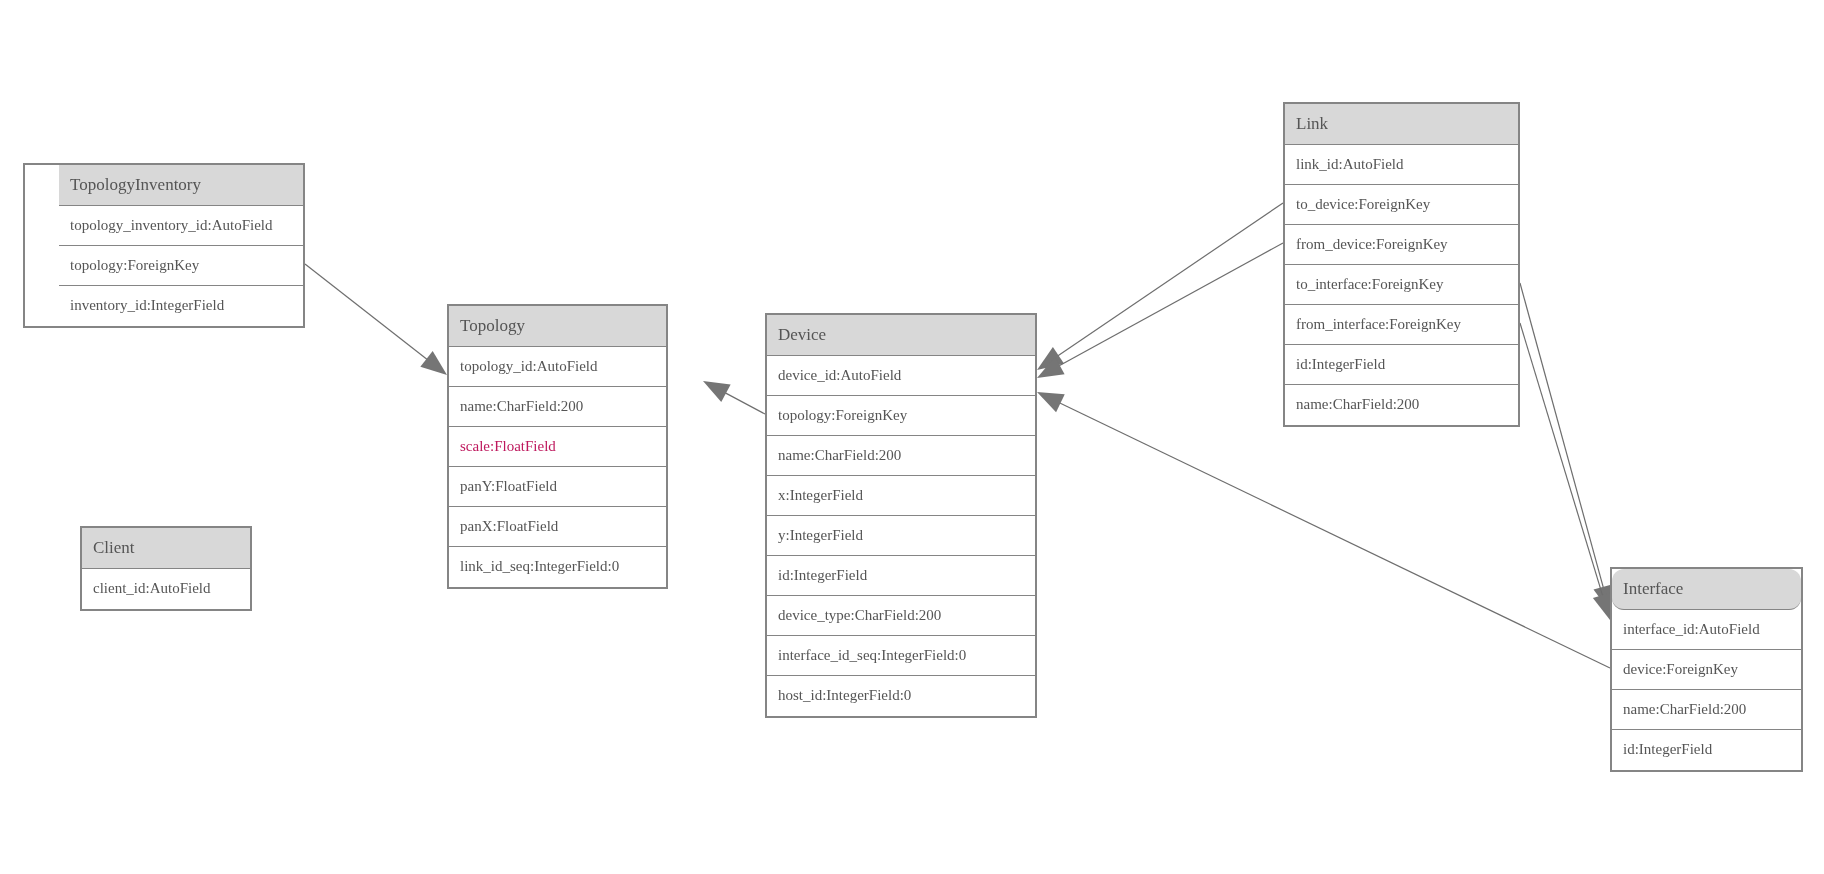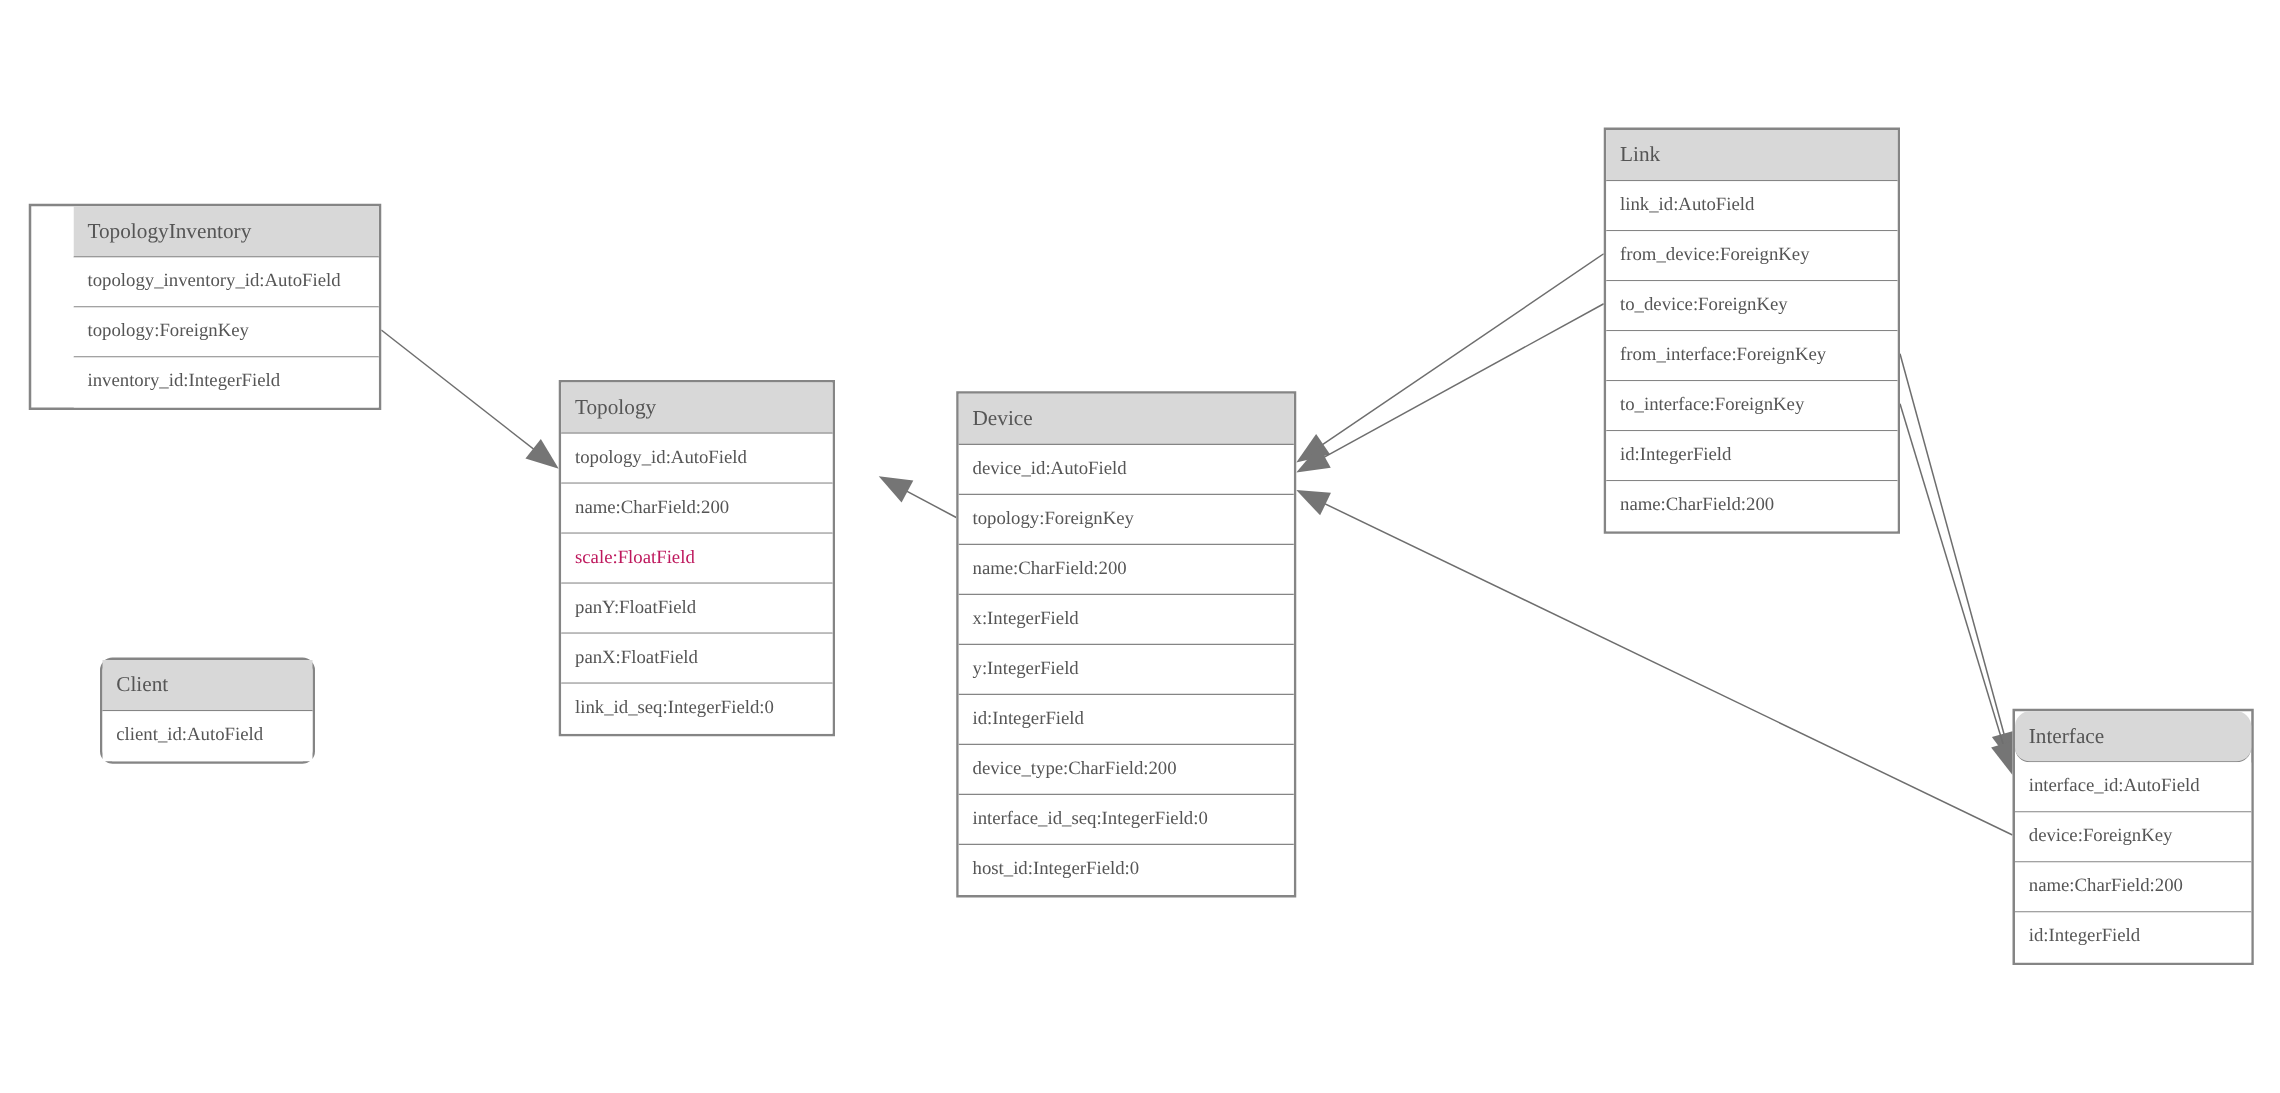--- a/index.html
+++ b/index.html
@@ -83,43 +83,43 @@
     </div>
     <div class="entity" style="left: 447px; top: 304px; width: 221px; border-color: rgb(133, 133, 133);">
       <div class="entity-header" style="background: rgb(216, 216, 216); color: rgb(85, 85, 85); border-bottom-color: rgb(133, 133, 133);">Topology</div>
       <div class="entity-field" style="color: rgb(85, 85, 85); border-bottom-color: rgb(133, 133, 133);">topology_id:AutoField</div>
       <div class="entity-field" style="color: rgb(85, 85, 85); border-bottom-color: rgb(133, 133, 133);">name:CharField:200</div>
       <div class="entity-field" style="color: #be185d; border-bottom-color: rgb(133, 133, 133);">scale:FloatField</div>
       <div class="entity-field" style="color: rgb(85, 85, 85); border-bottom-color: rgb(133, 133, 133);">panY:FloatField</div>
       <div class="entity-field" style="color: rgb(85, 85, 85); border-bottom-color: rgb(133, 133, 133);">panX:FloatField</div>
       <div class="entity-field" style="color: rgb(85, 85, 85); border-bottom-color: rgb(133, 133, 133);">link_id_seq:IntegerField:0</div>
     </div>
-    <div class="entity" style="left: 80px; top: 526px; width: 172px; border-color: rgb(133, 133, 133); border-radius: 10px;">
+    <div class="entity" style="left: 80px; top: 526px; width: 172px; border-color: rgb(133, 133, 133);">
       <div class="entity-header" style="background: rgb(216, 216, 216); color: rgb(85, 85, 85); border-bottom-color: rgb(133, 133, 133);">Client</div>
       <div class="entity-field" style="color: rgb(85, 85, 85); border-bottom-color: rgb(133, 133, 133);">client_id:AutoField</div>
     </div>
     <div class="entity" style="left: 765px; top: 313px; width: 272px; border-color: rgb(133, 133, 133);">
       <div class="entity-header" style="background: rgb(216, 216, 216); color: rgb(85, 85, 85); border-bottom-color: rgb(133, 133, 133);">Device</div>
       <div class="entity-field" style="color: rgb(85, 85, 85); border-bottom-color: rgb(133, 133, 133);">device_id:AutoField</div>
       <div class="entity-field" style="color: rgb(85, 85, 85); border-bottom-color: rgb(133, 133, 133);">topology:ForeignKey</div>
       <div class="entity-field" style="color: rgb(85, 85, 85); border-bottom-color: rgb(133, 133, 133);">name:CharField:200</div>
       <div class="entity-field" style="color: rgb(85, 85, 85); border-bottom-color: rgb(133, 133, 133);">x:IntegerField</div>
       <div class="entity-field" style="color: rgb(85, 85, 85); border-bottom-color: rgb(133, 133, 133);">y:IntegerField</div>
       <div class="entity-field" style="color: rgb(85, 85, 85); border-bottom-color: rgb(133, 133, 133);">id:IntegerField</div>
       <div class="entity-field" style="color: rgb(85, 85, 85); border-bottom-color: rgb(133, 133, 133);">device_type:CharField:200</div>
       <div class="entity-field" style="color: rgb(85, 85, 85); border-bottom-color: rgb(133, 133, 133);">interface_id_seq:IntegerField:0</div>
       <div class="entity-field" style="color: rgb(85, 85, 85); border-bottom-color: rgb(133, 133, 133);">host_id:IntegerField:0</div>
     </div>
     <div class="entity" style="left: 1283px; top: 102px; width: 237px; border-color: rgb(133, 133, 133);">
       <div class="entity-header" style="background: rgb(216, 216, 216); color: rgb(85, 85, 85); border-bottom-color: rgb(133, 133, 133);">Link</div>
       <div class="entity-field" style="color: rgb(85, 85, 85); border-bottom-color: rgb(133, 133, 133);">link_id:AutoField</div>
+      <div class="entity-field" style="color: rgb(85, 85, 85); border-bottom-color: rgb(133, 133, 133);">to_device:ForeignKey</div>
       <div class="entity-field" style="color: rgb(85, 85, 85); border-bottom-color: rgb(133, 133, 133);">from_device:ForeignKey</div>
-      <div class="entity-field" style="color: rgb(85, 85, 85); border-bottom-color: rgb(133, 133, 133);">to_device:ForeignKey</div>
+      <div class="entity-field" style="color: rgb(85, 85, 85); border-bottom-color: rgb(133, 133, 133);">to_interface:ForeignKey</div>
       <div class="entity-field" style="color: rgb(85, 85, 85); border-bottom-color: rgb(133, 133, 133);">from_interface:ForeignKey</div>
-      <div class="entity-field" style="color: rgb(85, 85, 85); border-bottom-color: rgb(133, 133, 133);">to_interface:ForeignKey</div>
       <div class="entity-field" style="color: rgb(85, 85, 85); border-bottom-color: rgb(133, 133, 133);">id:IntegerField</div>
       <div class="entity-field" style="color: rgb(85, 85, 85); border-bottom-color: rgb(133, 133, 133);">name:CharField:200</div>
     </div>
     <div class="entity" style="left: 1610px; top: 567px; width: 193px; border-color: rgb(133, 133, 133);">
       <div class="entity-header" style="background: rgb(216, 216, 216); color: rgb(85, 85, 85); border-bottom-color: rgb(133, 133, 133); border-radius: 12px;">Interface</div>
       <div class="entity-field" style="color: rgb(85, 85, 85); border-bottom-color: rgb(133, 133, 133);">interface_id:AutoField</div>
       <div class="entity-field" style="color: rgb(85, 85, 85); border-bottom-color: rgb(133, 133, 133);">device:ForeignKey</div>
       <div class="entity-field" style="color: rgb(85, 85, 85); border-bottom-color: rgb(133, 133, 133);">name:CharField:200</div>
       <div class="entity-field" style="color: rgb(85, 85, 85); border-bottom-color: rgb(133, 133, 133);">id:IntegerField</div>
     </div>

